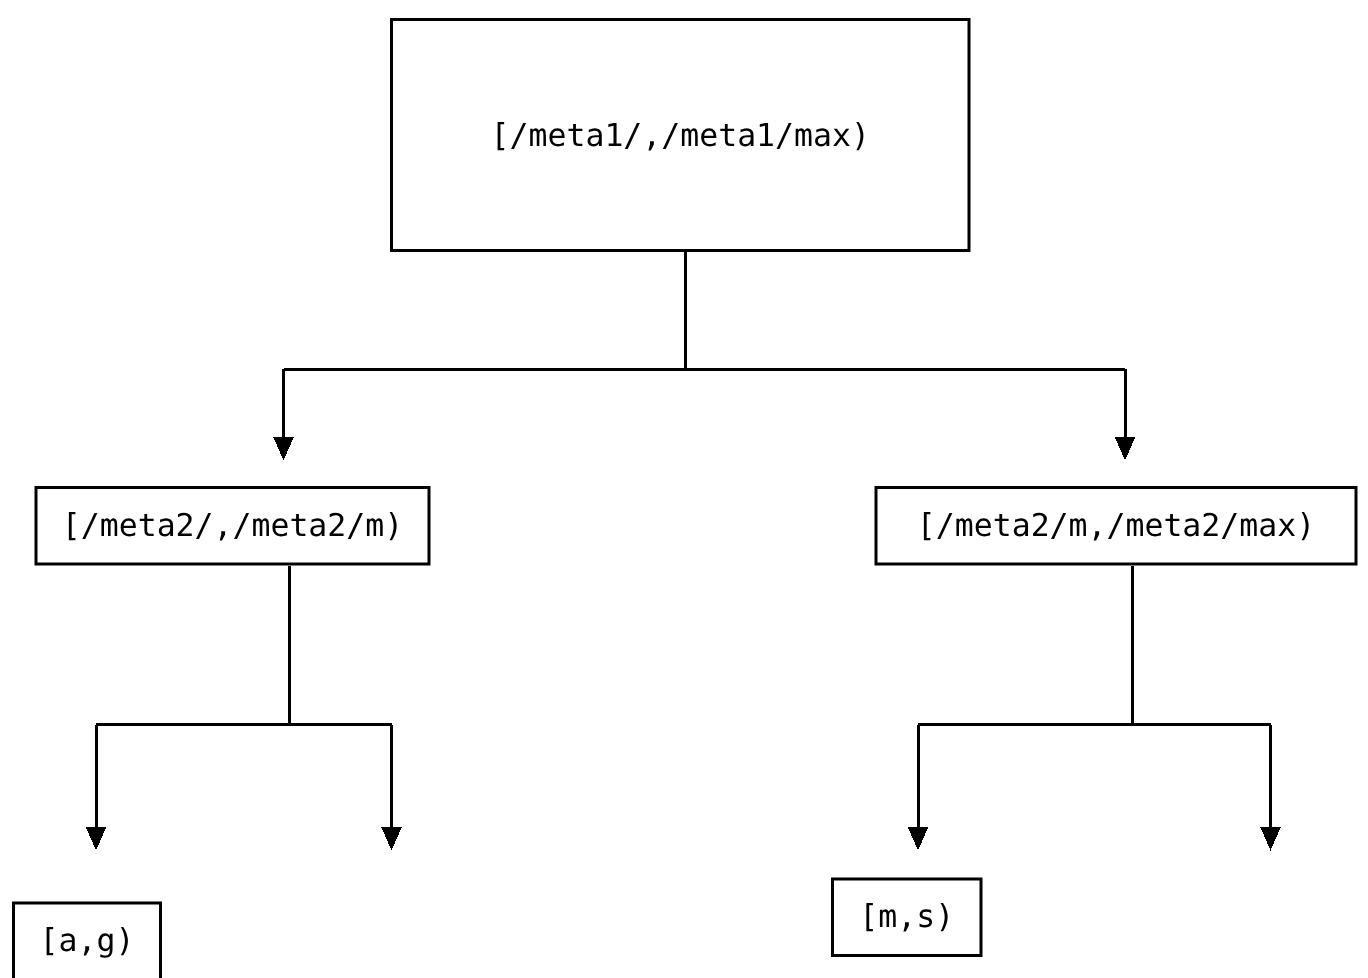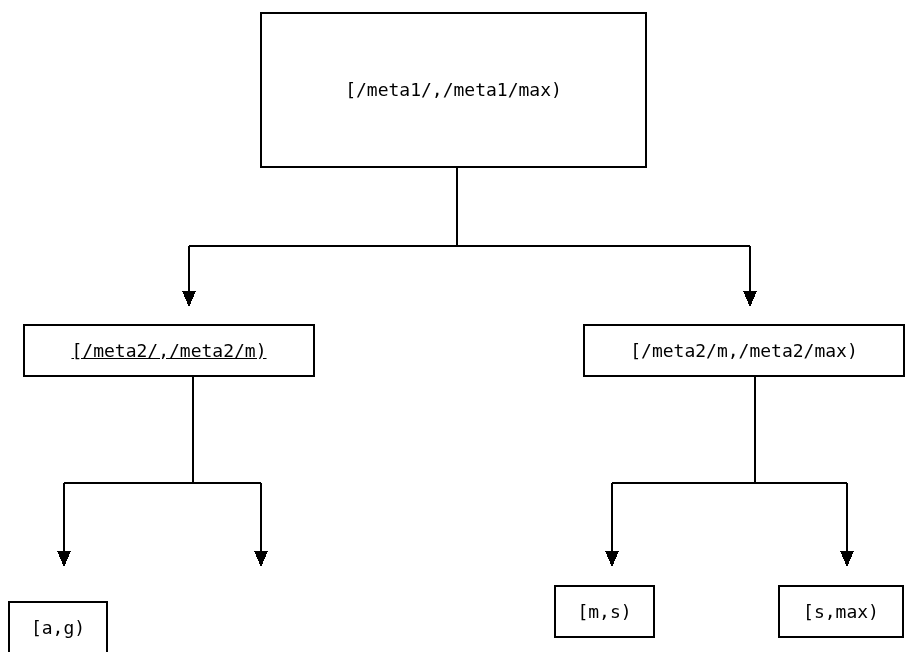--- a/index.html
+++ b/index.html
@@ -30,29 +30,29 @@
   .edges polygon {
     fill: #000000;
     stroke: none;
   }
   .node {
     position: absolute;
     box-sizing: border-box;
     border: 2px solid #000000;
     background: #ffffff;
     color: #000000;
-    font-size: 18px;
+    font-size: 21px;
     line-height: 1;
     display: flex;
     align-items: center;
     justify-content: center;
     white-space: nowrap;
   }
   .node-root  { left: 260px; top: 12px;  width: 387px; height: 156px; }
-  .node-mid-l { left: 23px;  top: 324px; width: 292px; height: 53px; text-decoration: underline; }
+  .node-mid-l { left: 23px;  top: 324px; width: 264px; height: 53px; }
   .node-mid-r { left: 583px; top: 324px; width: 322px; height: 53px; }
   .node-leaf-ag   { left: 8px;   top: 585px; width: 100px; height: 53px; margin-top: 16px; }
   .node-leaf-gm   { left: 203px; top: 585px; width: 100px; height: 53px; }
   .node-leaf-ms   { left: 554px; top: 585px; width: 101px; height: 53px; text-align: right; }
   .node-leaf-smax { left: 778px; top: 585px; width: 126px; height: 53px; }
 </style>
 </head>
 <body>
 
 <div class="stage">
@@ -95,17 +95,14 @@
 
   <div class="node node-leaf-ag">
     <span>[a,g)</span>
   </div>
 
 
   <div class="node node-leaf-ms">
     <span>[m,s)</span>
   </div>
 
-  <div class="node node-leaf-smax">
-    <span>[s,max)</span>
-  </div>
 
 </div>
 
 </body></html>

